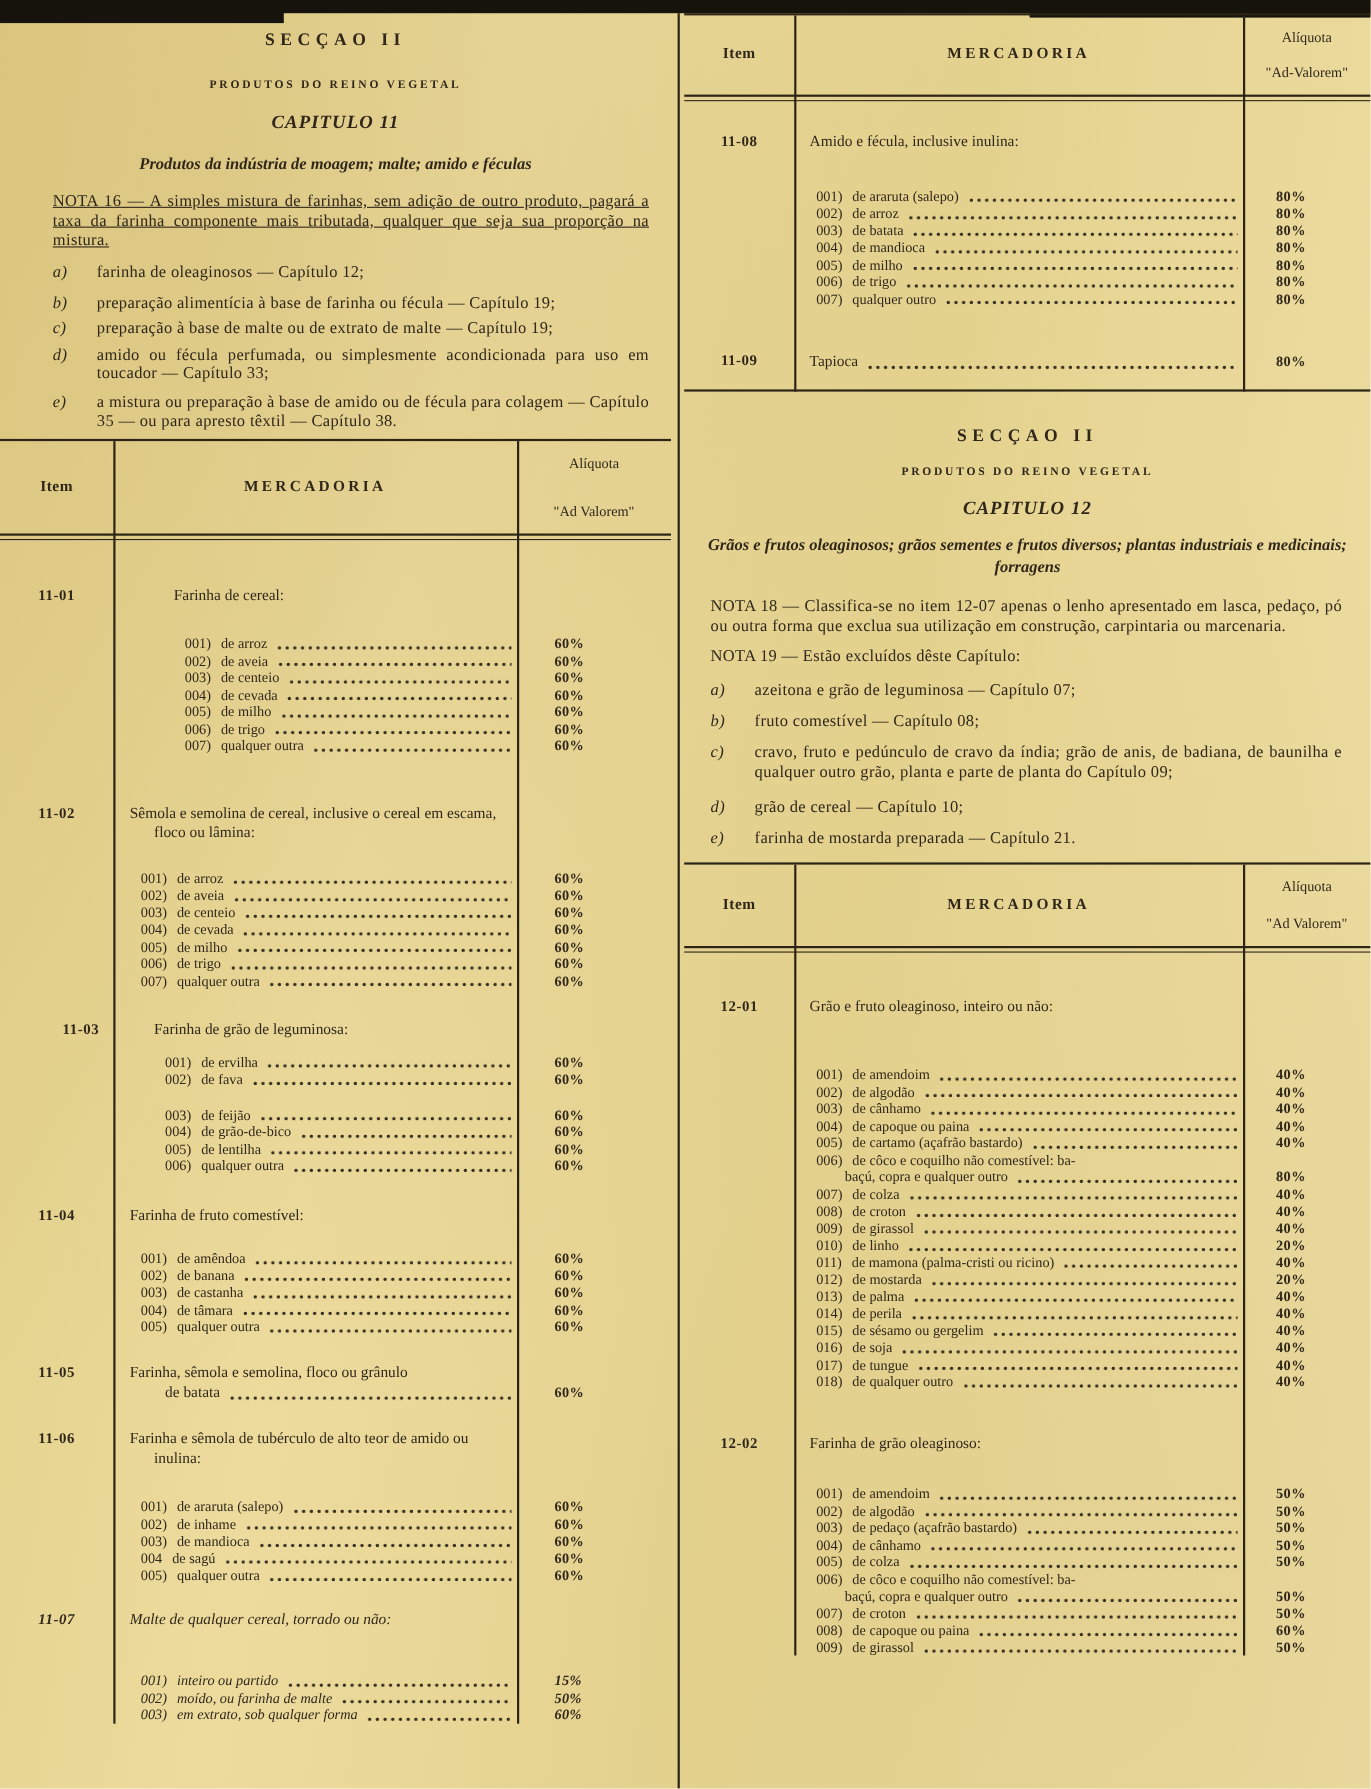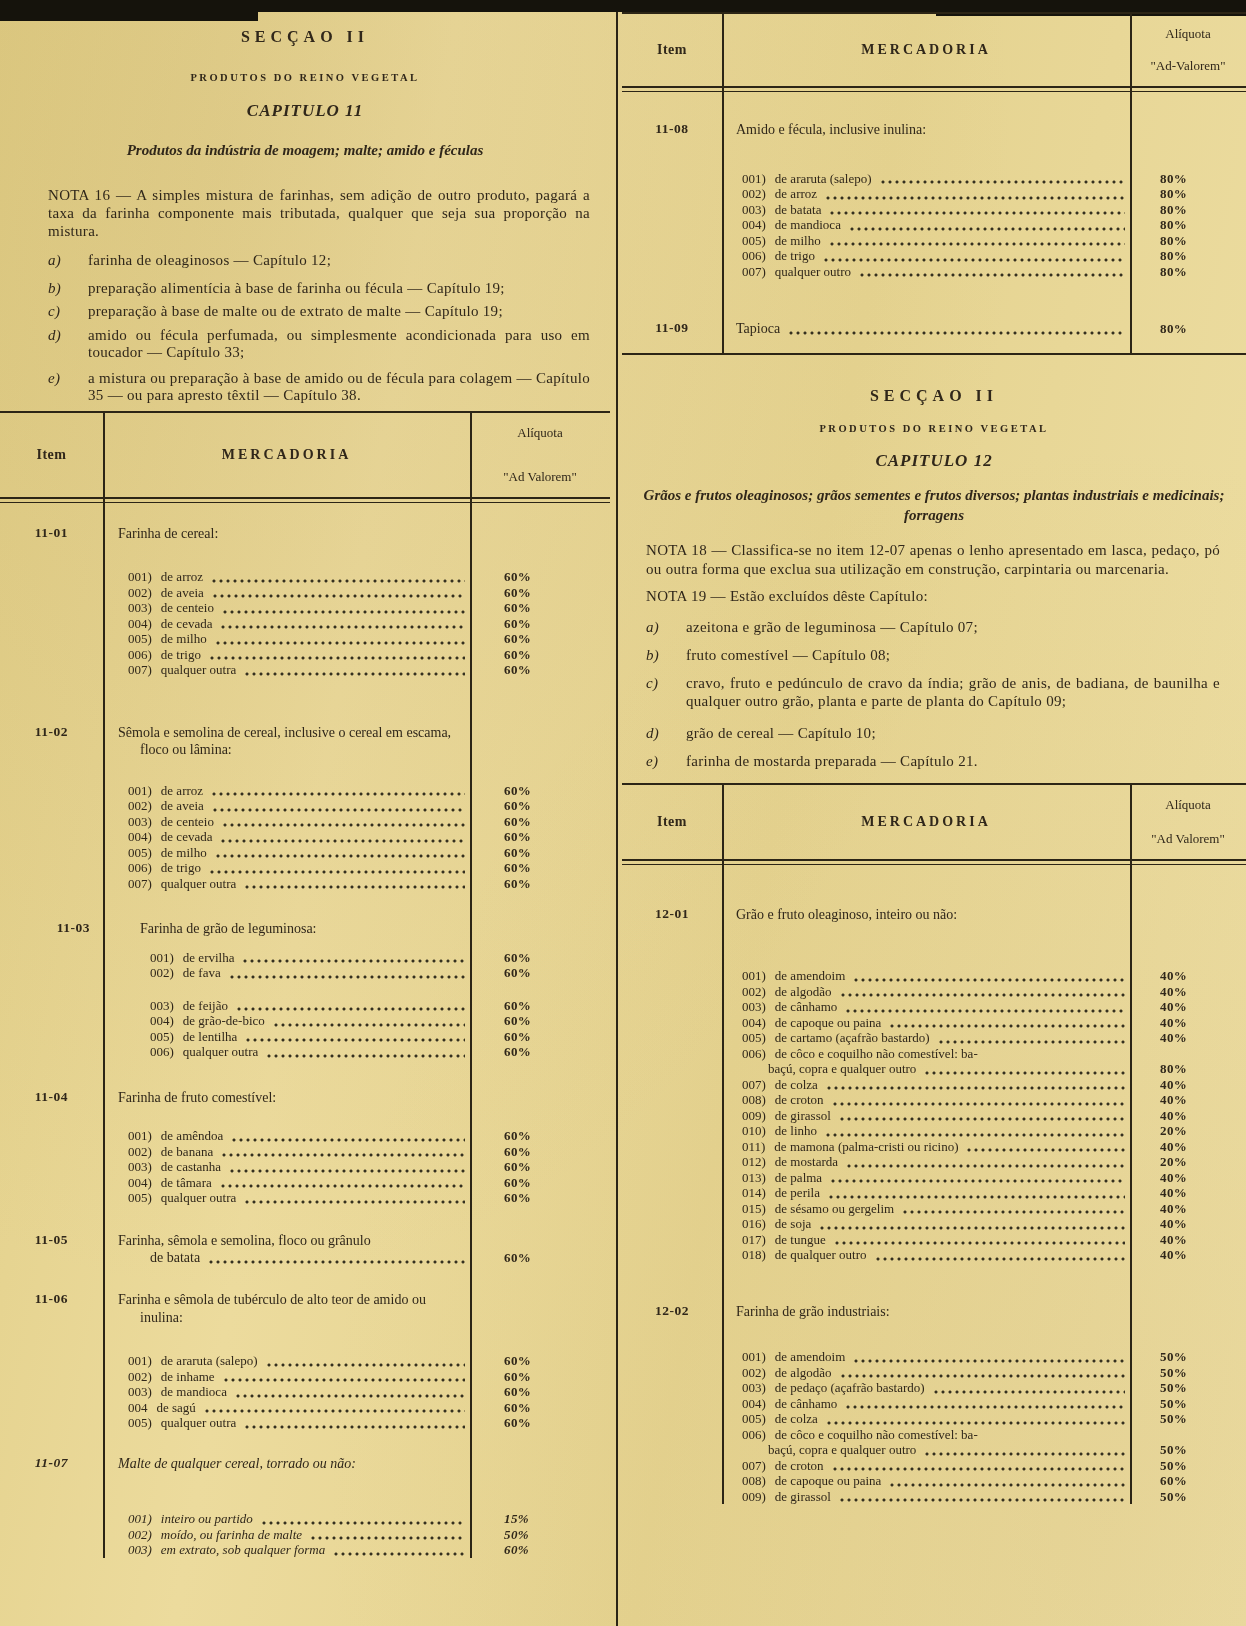--- a/index.html
+++ b/index.html
@@ -29,21 +29,21 @@
   .kingdom{text-align:center;font-weight:bold;font-size:10.5px;letter-spacing:2.5px;line-height:13px;}
   .cap{text-align:center;font-weight:bold;font-style:italic;font-size:17px;letter-spacing:1px;line-height:20px;}
   .ctitle{text-align:center;font-weight:bold;font-style:italic;font-size:15px;line-height:20px;padding:0 14px;}
   .l-sec{margin-top:15px;} .l-kingdom{margin-top:24px;} .l-cap{margin-top:17px;} .l-ctitle{margin-top:19px;}
   .r-sec{margin-top:31px;} .r-kingdom{margin-top:16px;} .r-cap{margin-top:16px;} .r-ctitle{margin-top:14px;}
 
   
   .nota{font-size:15px;line-height:18px;letter-spacing:.3px;text-align:justify;}
   .col-left .nota{padding:0 20px 0 48px;}
   .col-right .nota{padding:0 26px 0 24px;line-height:18.5px;}
-  .l-nota16{margin-top:26px;} .l-nota17{margin-top:17px;}
+  .l-nota16{margin-top:14px;text-decoration:underline;} .l-nota17{margin-top:17px;}
   .r-nota18{margin-top:16px;} .r-nota19{margin-top:9px;} .r-nota20{margin-top:15px;}
 
   
   .exc{display:flex;font-size:15px;line-height:17.5px;letter-spacing:.3px;}
   .col-left .exclist{padding:0 20px 0 48px;}
   .col-right .exclist{padding:0 26px 0 24px;}
   .col-right .exc{line-height:18.5px;}
   .exc .exc-l{width:40px;font-style:italic;flex:0 0 40px;}
   .exc .exc-t{flex:1;text-align:justify;}
   .col-left .exc:nth-child(1){margin-top:12px;}
@@ -94,21 +94,21 @@
   .sub.l2 .stext{margin-left:26px;}
   .sub.gap{margin-top:17px;}
   .dots{flex:1 0 14px;height:11px;margin:0 5px 1px 9px;align-self:flex-end;
         background-image:radial-gradient(circle at 2px 8px,#35301f 1.25px,rgba(0,0,0,0) 1.8px);
         background-size:7px 11px;background-repeat:repeat-x;background-position:0 100%;}
   .pct{font-weight:bold;font-size:13px;letter-spacing:.4px;box-sizing:border-box;flex:0 0 auto;}
   .l-tbl .pct{width:140px;padding-left:34px;}
   .r-tbl .pct{width:116px;padding-left:30px;}
 
   
-  [data-item="11-01"]{margin-top:22px;} [data-item="11-01"] .subs{margin-top:27px;}
+  [data-item="11-01"]{margin-top:42px;padding-left:40px;} [data-item="11-01"] .subs{margin-top:27px;}
   [data-item="11-02"]{margin-top:46px;} [data-item="11-02"] .subs{margin-top:24px;}
   [data-item="11-03"]{margin-top:29px;margin-left:22px;} [data-item="11-03"] .subs{margin-top:12px;}
   [data-item="11-04"]{margin-top:29px;} [data-item="11-04"] .subs{margin-top:22px;}
   [data-item="11-05"]{margin-top:26px;}
   [data-item="11-06"]{margin-top:25px;} [data-item="11-06"] .subs{margin-top:27px;}
   [data-item="11-07"]{margin-top:24px;font-style:italic;} [data-item="11-07"] .subs{margin-top:39px;}
   [data-item="11-08"]{margin-top:29px;} [data-item="11-08"] .subs{margin-top:32px;}
   [data-item="11-09"]{margin-top:41px;}
   [data-item="12-01"]{margin-top:41px;} [data-item="12-01"] .subs{margin-top:45px;}
   [data-item="12-02"]{margin-top:40px;} [data-item="12-02"] .subs{margin-top:29px;}
@@ -758,21 +758,21 @@
                   <span class="scode">018)</span>
                   <span class="stext">de qualquer outro</span>
                   <span class="dots"></span>
                 </span>
                 <span class="pct">40%</span>
               </div>
             </div>
           </div>
           <div class="t-item" data-item="12-02">
             <span class="inum">12-02</span>
-            <div class="idesc">Farinha de grão industriais:</div>
+            <div class="idesc">Farinha de grão oleaginoso:</div>
             <div class="subs">
               <div class="sub">
                 <span class="smain">
                   <span class="scode">001)</span>
                   <span class="stext">de amendoim</span>
                   <span class="dots"></span>
                 </span>
                 <span class="pct">50%</span>
               </div>
               <div class="sub">

